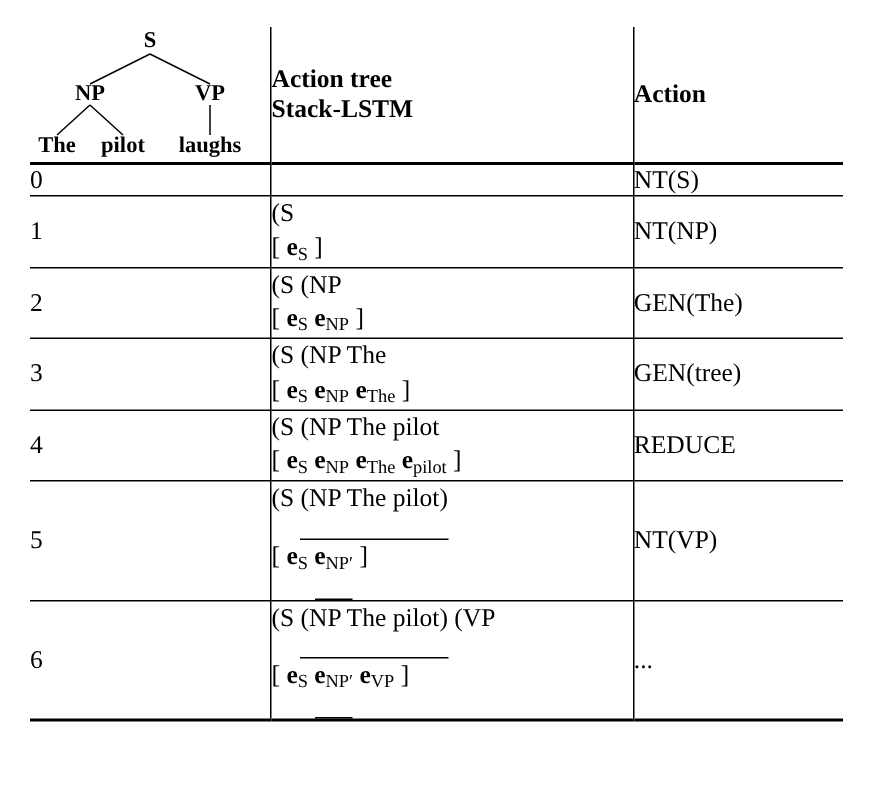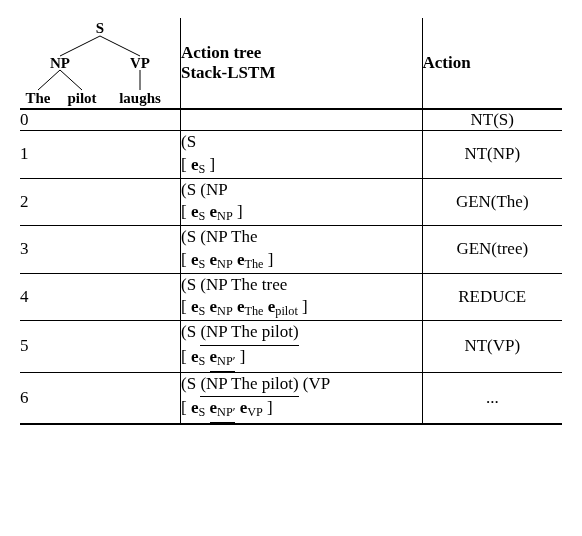--- a/index.html
+++ b/index.html
@@ -43,29 +43,29 @@
     text-align: left;
   }
   .row-num {
     text-align: left;
   }
   .pt-line, .sl-line {
     line-height: 1.35;
     white-space: nowrap;
   }
   .action-cell {
-    text-align: center;
+    text-align: left;
     white-space: nowrap;
   }
 
   
   .comp {
     position: relative;
     display: inline-block;
-    padding-bottom: 2px;
+    padding-bottom: 16px;
   }
   .comp::after {
     content: "";
     position: absolute;
     left: 0; right: 0; bottom: 0;
     border-bottom: 1px solid #000;
   }
 
   
   sub {
@@ -164,21 +164,21 @@
           <td class="row-num vsep-right cell-pad">3</td>
           <td class="vsep-right cell-pad">
             <div class="pt-line">(S (NP The</div>
             <div class="sl-line">[&nbsp;<span class="bold">e</span><sub>S</sub>&nbsp;<span class="bold">e</span><sub>NP</sub>&nbsp;<span class="bold">e</span><sub>The</sub>&nbsp;]</div>
           </td>
           <td class="action-cell cell-pad">GEN(tree)</td>
         </tr>
         <tr class="thin-rule">
           <td class="row-num vsep-right cell-pad">4</td>
           <td class="vsep-right cell-pad">
-            <div class="pt-line">(S (NP The tree</div>
+            <div class="pt-line">(S (NP The pilot</div>
             <div class="sl-line">[&nbsp;<span class="bold">e</span><sub>S</sub>&nbsp;<span class="bold">e</span><sub>NP</sub>&nbsp;<span class="bold">e</span><sub>The</sub>&nbsp;<span class="bold">e</span><sub>pilot</sub>&nbsp;]</div>
           </td>
           <td class="action-cell cell-pad">REDUCE</td>
         </tr>
         <tr class="thin-rule">
           <td class="row-num vsep-right cell-pad">5</td>
           <td class="vsep-right cell-pad">
             <div class="pt-line">(S <span class="comp">(NP The pilot)</span></div>
             <div class="sl-line">[&nbsp;<span class="bold">e</span><sub>S</sub>&nbsp;<span class="comp"><span class="bold">e</span><sub>NP′</sub></span>&nbsp;]</div>
           </td>

